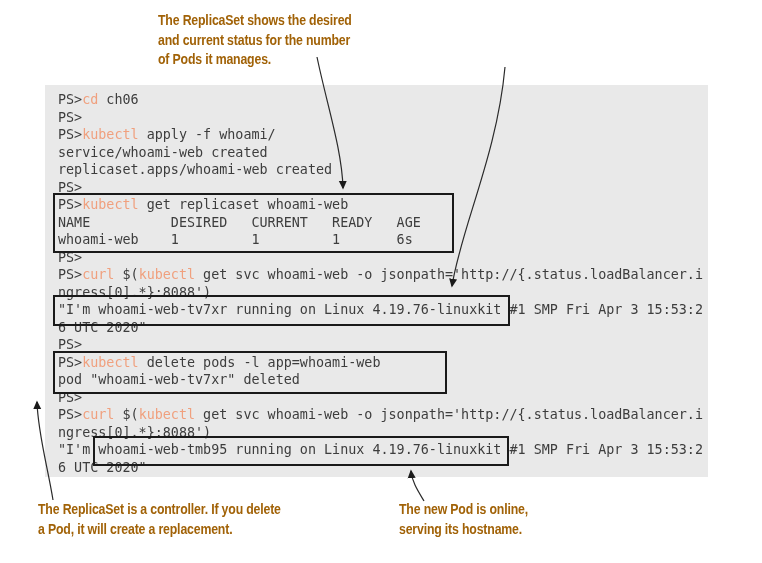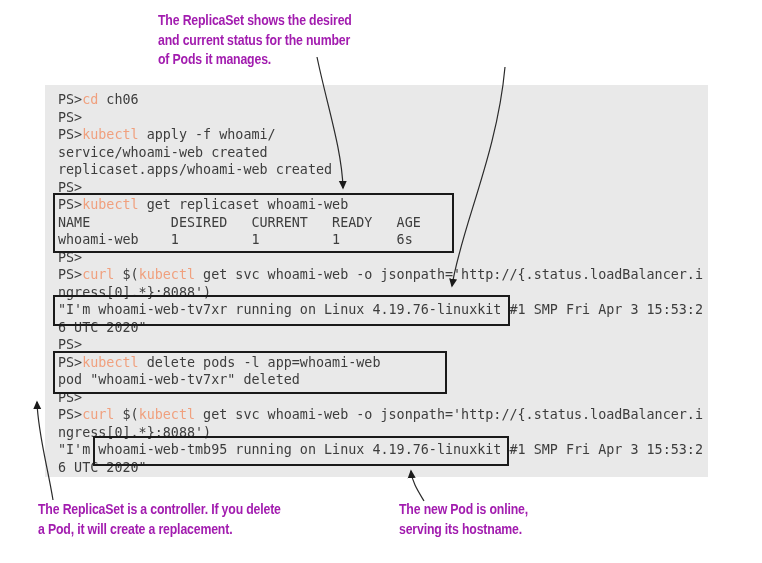--- a/index.html
+++ b/index.html
@@ -13,21 +13,21 @@
   .term-line{height:17.5px;}
   .cmd{color:#f0a07e;}
   .plain{color:#3d3d3d;}
   
   .hbox{position:absolute;border:2px solid #1a1a1a;background:transparent;pointer-events:none;}
   #box-replicaset{left:53px;top:193px;width:397px;height:56px;}
   #box-response-1{left:53px;top:295px;width:453px;height:27px;}
   #box-delete{left:53px;top:351px;width:390px;height:39px;}
   #box-response-2{left:93px;top:436px;width:412px;height:26px;}
   
-  .annotation{position:absolute;color:#a21caf;font-weight:700;font-size:15px;line-height:19.5px;
+  .annotation{position:absolute;color:#a16207;font-weight:700;font-size:15px;line-height:19.5px;
       letter-spacing:-0.2px;}
   .annotation .inner{transform:scaleX(0.82);transform-origin:left top;white-space:nowrap;}
   #ann-top-left{left:158px;top:10px;}
   #ann-top-right{left:446px;top:10px;}
   #ann-bottom-left{left:38px;top:499px;}
   #ann-bottom-right{left:399px;top:499px;}
   
   #arrows{position:absolute;left:0;top:0;width:762px;height:563px;pointer-events:none;}
 </style>
 </head>

